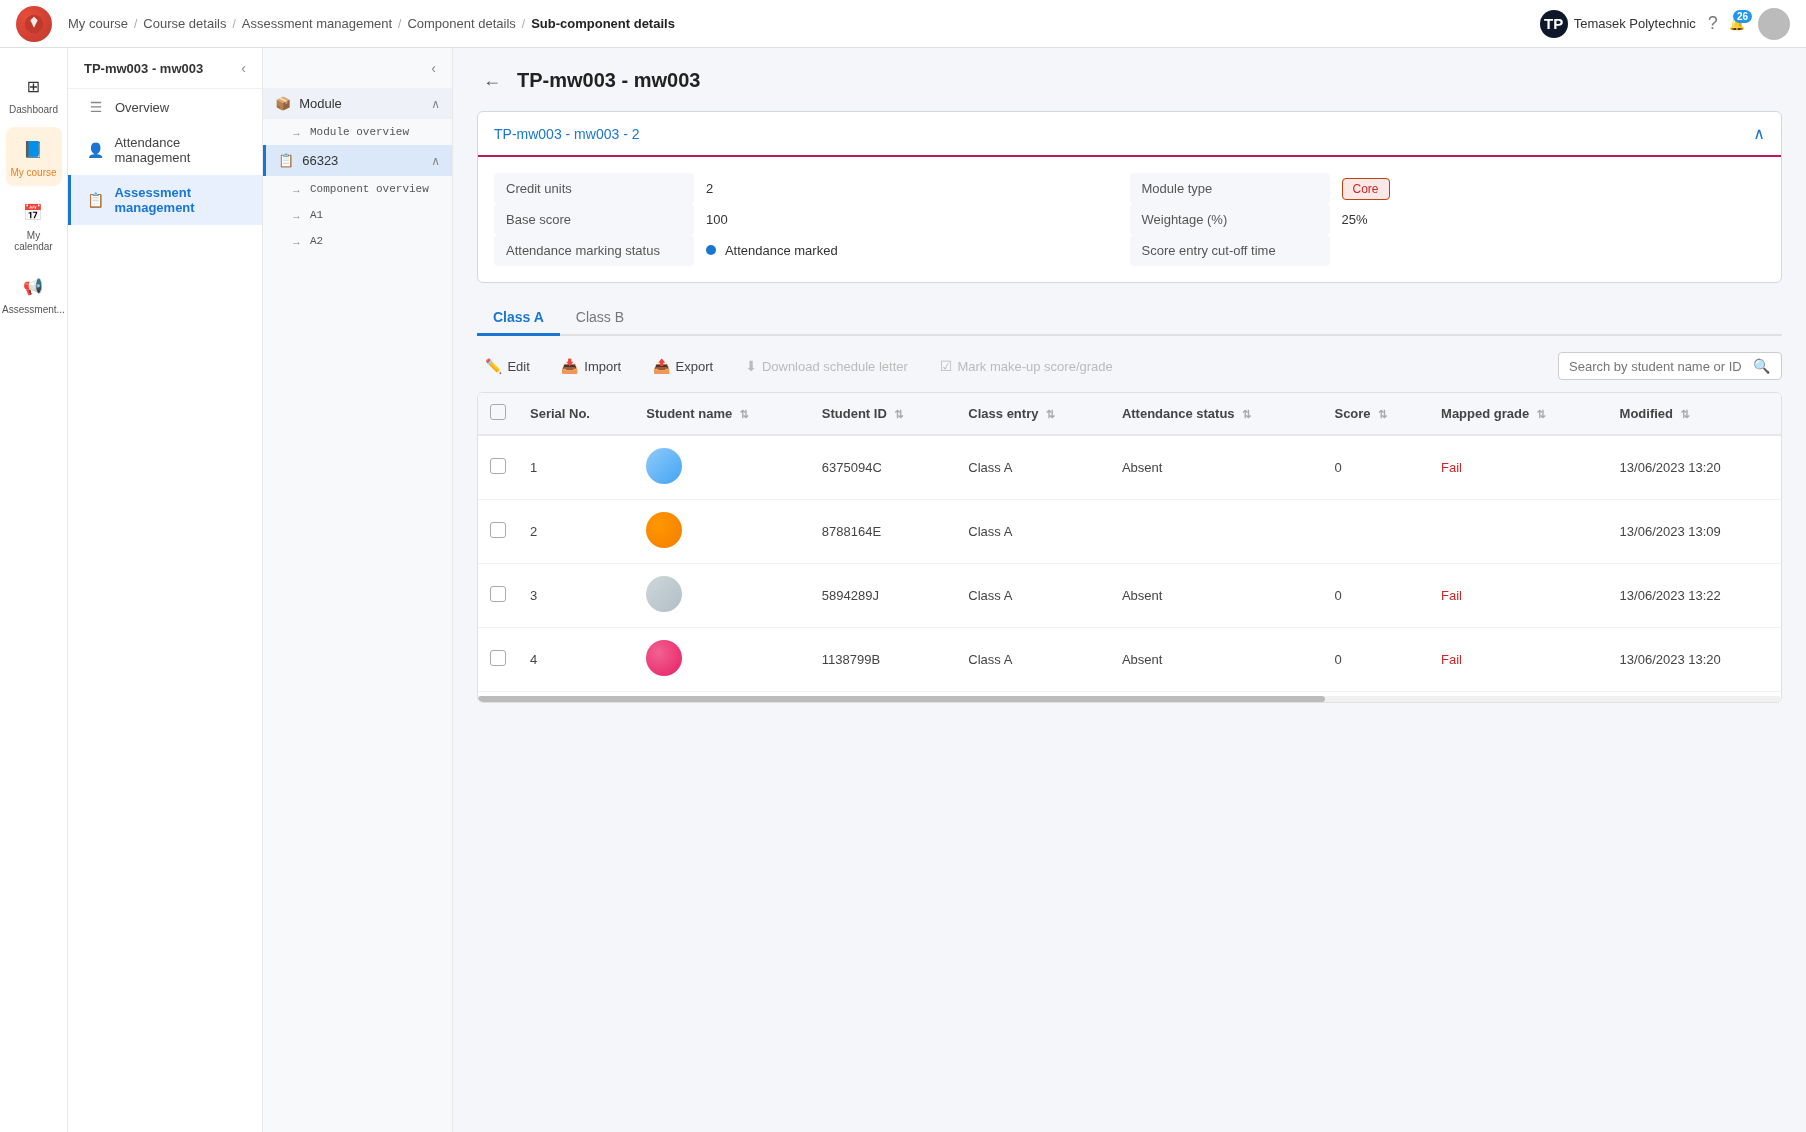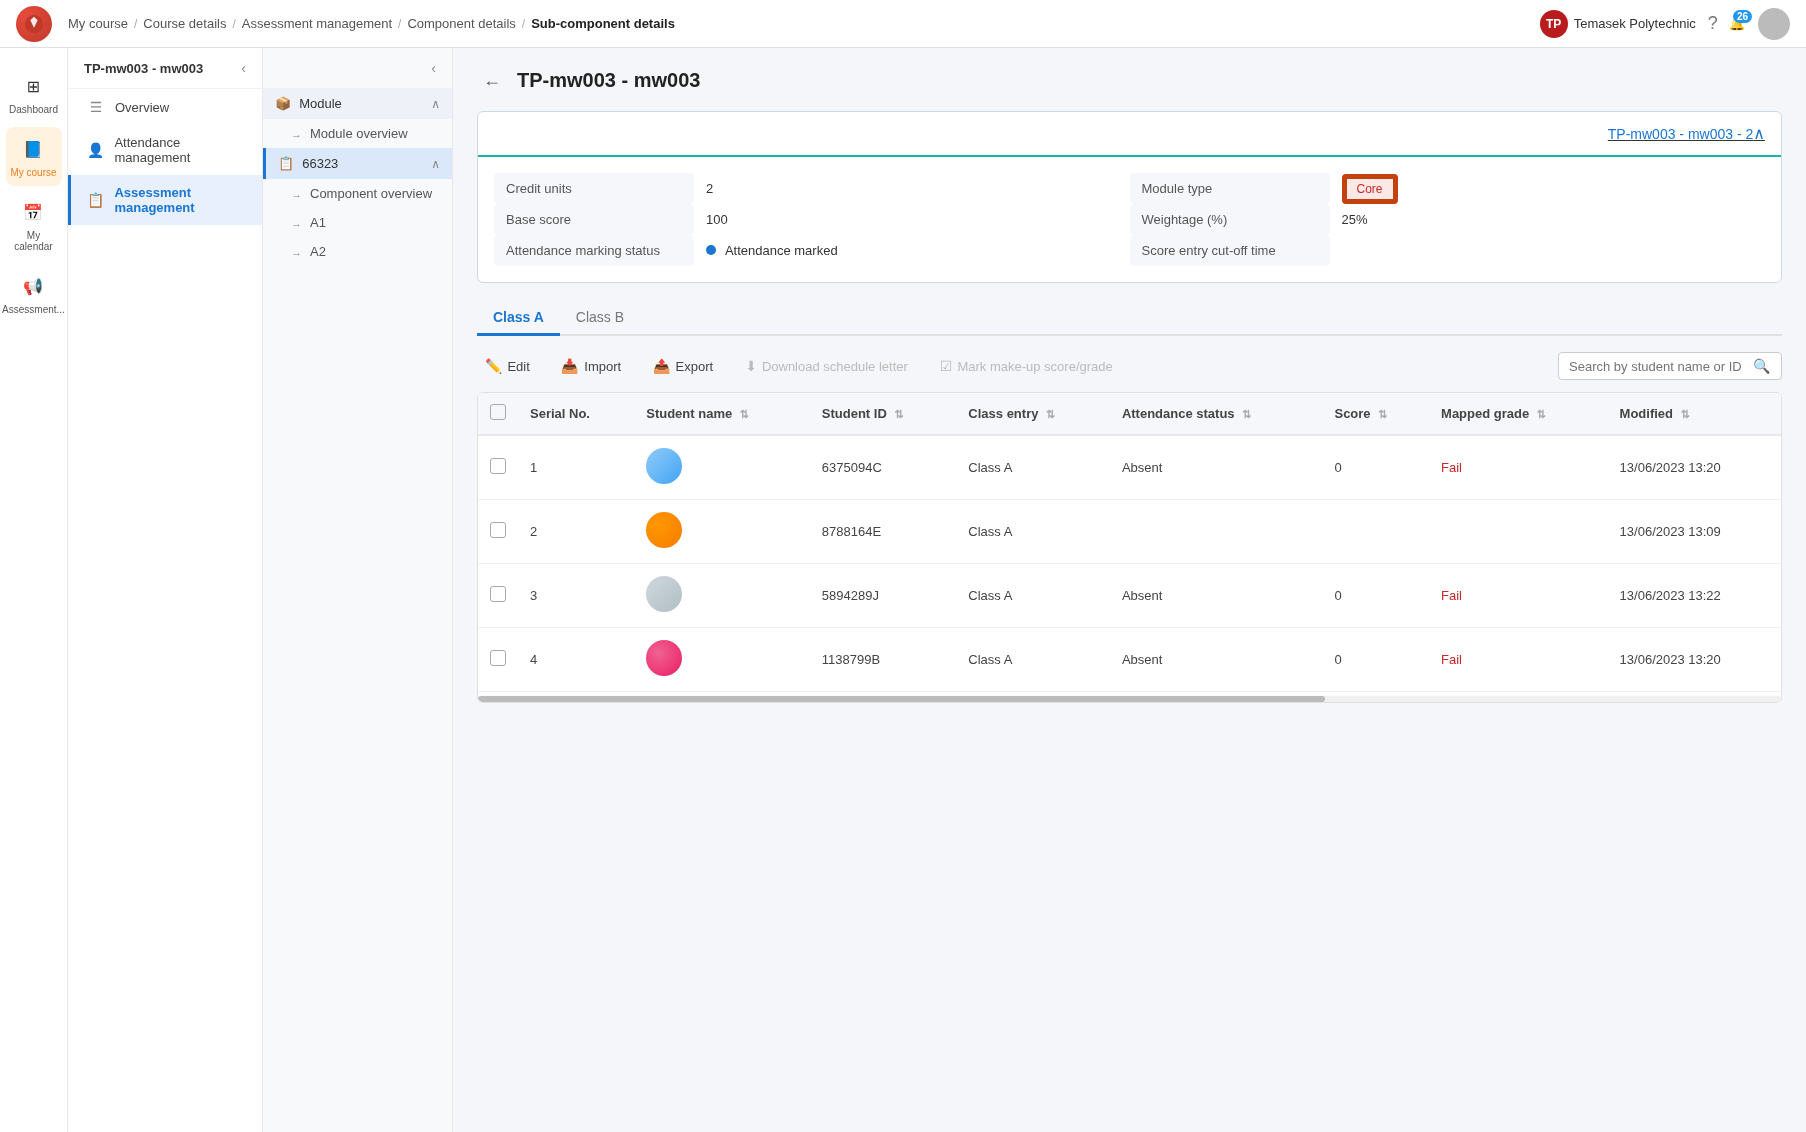--- a/index.html
+++ b/index.html
@@ -22,21 +22,21 @@
       display: flex; align-items: center; justify-content: center;
       margin-right: 8px;
     }
     .top-nav-logo svg { width: 22px; height: 22px; }
     .breadcrumb { display: flex; align-items: center; gap: 6px; flex: 1; }
     .breadcrumb-item { color: #555; font-size: 13px; cursor: pointer; }
     .breadcrumb-item.active { font-weight: 600; color: #222; }
     .breadcrumb-sep { color: #aaa; font-size: 12px; }
     .top-nav-right { display: flex; align-items: center; gap: 12px; }
     .tp-badge { display: flex; align-items: center; gap: 6px; }
-    .tp-icon { width: 28px; height: 28px; background: #b91c1c; border-radius: 50%; display: flex; align-items: center; justify-content: center; color: white; font-size: 12px; font-weight: bold; }
+    .tp-icon { width: 28px; height: 28px; background: #0f172a; border-radius: 50%; display: flex; align-items: center; justify-content: center; color: white; font-size: 15px; font-weight: bold; }
     .tp-name { font-size: 13px; color: #333; }
     .help-icon { color: #777; cursor: pointer; font-size: 18px; }
     .notif-wrapper { position: relative; cursor: pointer; }
     .notif-badge { position: absolute; top: -6px; right: -6px; background: #2196f3; color: white; font-size: 10px; border-radius: 10px; padding: 1px 4px; font-weight: bold; }
     .avatar-circle { width: 32px; height: 32px; background: #bbb; border-radius: 50%; }
 
     
     .layout { display: flex; height: calc(1132px - 48px); }
 
     
@@ -123,21 +123,21 @@
     .tree-section .tree-icon { color: #555; }
     .tree-section .tree-label { font-size: 13px; font-weight: 400; color: #333; }
     .tree-section-toggle { margin-left: auto; color: #888; font-size: 12px; }
     .tree-sub-item {
       display: flex; align-items: center;
       padding: 7px 12px 7px 28px;
       gap: 8px;
       cursor: pointer;
     }
     .tree-sub-item .tree-icon { color: #888; font-size: 11px; }
-    .tree-sub-item .tree-label { font-size: 13px; color: #555; }
+    .tree-sub-item .tree-label { font-size: 11px; color: #555; font-family: Liberation Mono, monospace; }
     .tree-highlighted {
       background: #dbe8fa;
       border-left: 3px solid #1976d2;
     }
 
     
     .main-content {
       flex: 1;
       overflow-y: auto;
       padding: 20px 24px;
@@ -164,25 +164,24 @@
     
     .accordion-card {
       background: #fff;
       border: 1px solid #d0d8e8;
       border-radius: 6px;
       margin-bottom: 18px;
     }
     .accordion-header {
       display: flex;
       align-items: center;
-      justify-content: flex-end;
+      justify-content: space-between;
       padding: 12px 16px;
-      border-bottom: 2px solid #14b8a6;
-      cursor: pointer;
-      text-decoration: underline;
+      border-bottom: 2px solid #be185d;
+      cursor: pointer;
     }
     .accordion-header-title { font-size: 14px; color: #1976d2; font-weight: 500; }
     .accordion-toggle { color: #1976d2; font-size: 16px; }
     .accordion-body { padding: 16px; }
     .info-grid {
       display: grid;
       grid-template-columns: 1fr 1fr;
       gap: 0 0;
     }
     .info-row {
@@ -198,21 +197,21 @@
       border-radius: 4px;
     }
     .info-value {
       font-size: 13px;
       color: #333;
       padding: 8px 12px;
     }
     .core-badge {
       background: #fce8e6;
       color: #c62828;
-      border: 5px solid #c2410c;
+      border: 1px solid #c2410c;
       border-radius: 4px;
       padding: 3px 10px;
       font-size: 12px;
       font-weight: 500;
     }
     .attendance-dot {
       width: 10px; height: 10px;
       background: #1976d2;
       border-radius: 50%;
       display: inline-block;

